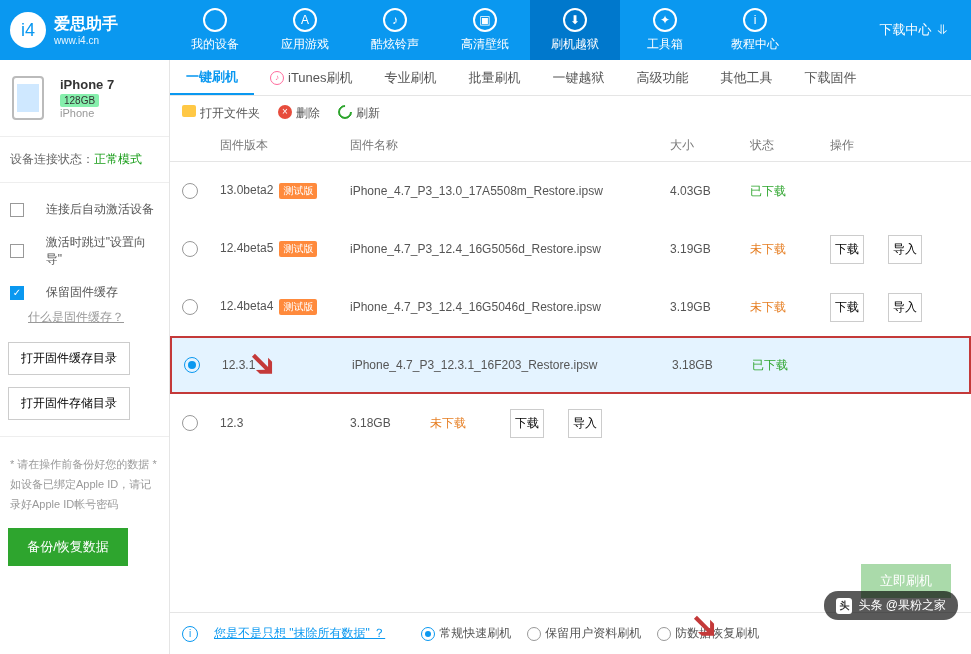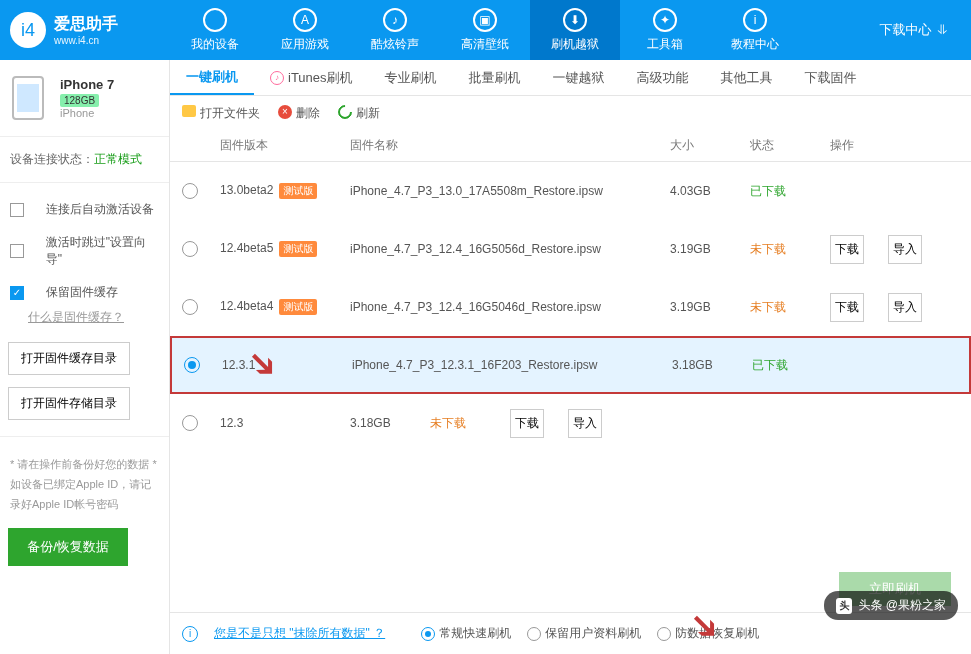--- a/index.html
+++ b/index.html
@@ -61,21 +61,21 @@
 .op-btn{border:1px solid #ccc;background:#fff;padding:5px 4px;margin-right:24px;cursor:pointer;font-size:12px}
 .arrow-red{position:absolute;color:#c43939;font-size:36px;transform:rotate(45deg)}
 .arrow1{top:213px;left:78px}
 .arrow2{top:475px;left:520px}
 .footer{height:42px;border-top:1px solid #e5e5e5;display:flex;align-items:center;padding:0 12px;gap:16px;color:#555}
 .info-ico{width:16px;height:16px;border:1.5px solid #0a98f0;border-radius:50%;color:#0a98f0;display:flex;align-items:center;justify-content:center;font-size:10px}
 .foot-link{color:#0a98f0;text-decoration:underline;cursor:pointer}
 .f-radio{width:14px;height:14px;border:1.5px solid #999;border-radius:50%;display:inline-flex;align-items:center;justify-content:center}
 .f-radio.on{border-color:#0a98f0}
 .f-radio.on:after{content:"";width:6px;height:6px;background:#0a98f0;border-radius:50%}
-.flash-btn{position:absolute;right:20px;bottom:6px;background:#2ea52e;color:#fff;padding:8px 30px;font-size:13px;cursor:pointer;opacity:.4;border:none}
+.flash-btn{position:absolute;right:20px;bottom:14px;background:#2ea52e;color:#fff;padding:8px 19px;font-size:13px;cursor:pointer;opacity:.4;border:none}
 .watermark{position:absolute;bottom:34px;right:13px;background:rgba(0,0,0,.65);color:#fff;padding:6px 12px;border-radius:14px;font-size:12px;display:flex;align-items:center;gap:6px;z-index:10}
 .wm-ico{width:16px;height:16px;background:#fff;color:#333;border-radius:3px;display:flex;align-items:center;justify-content:center;font-size:10px;font-weight:bold}
 </style>
 </head>
 <body>
 
 <div class="topbar">
   <div class="logo-area">
     <div class="logo-circle">i4</div>
     <div>

